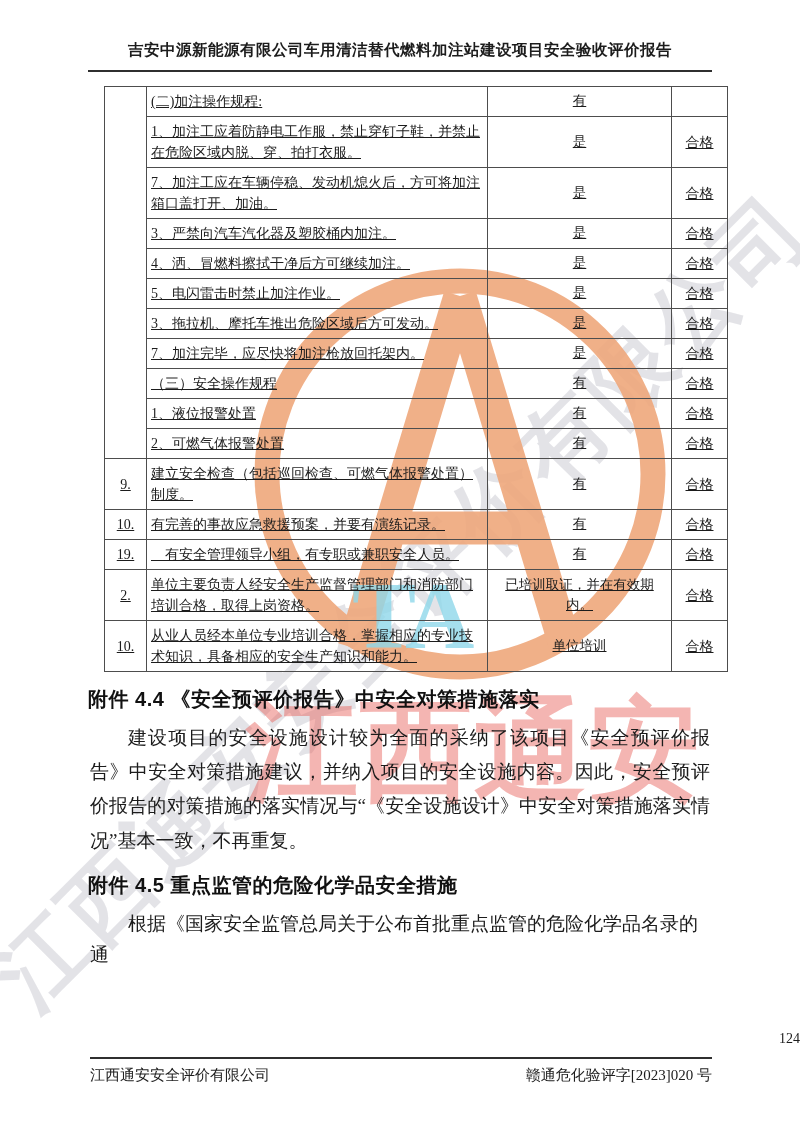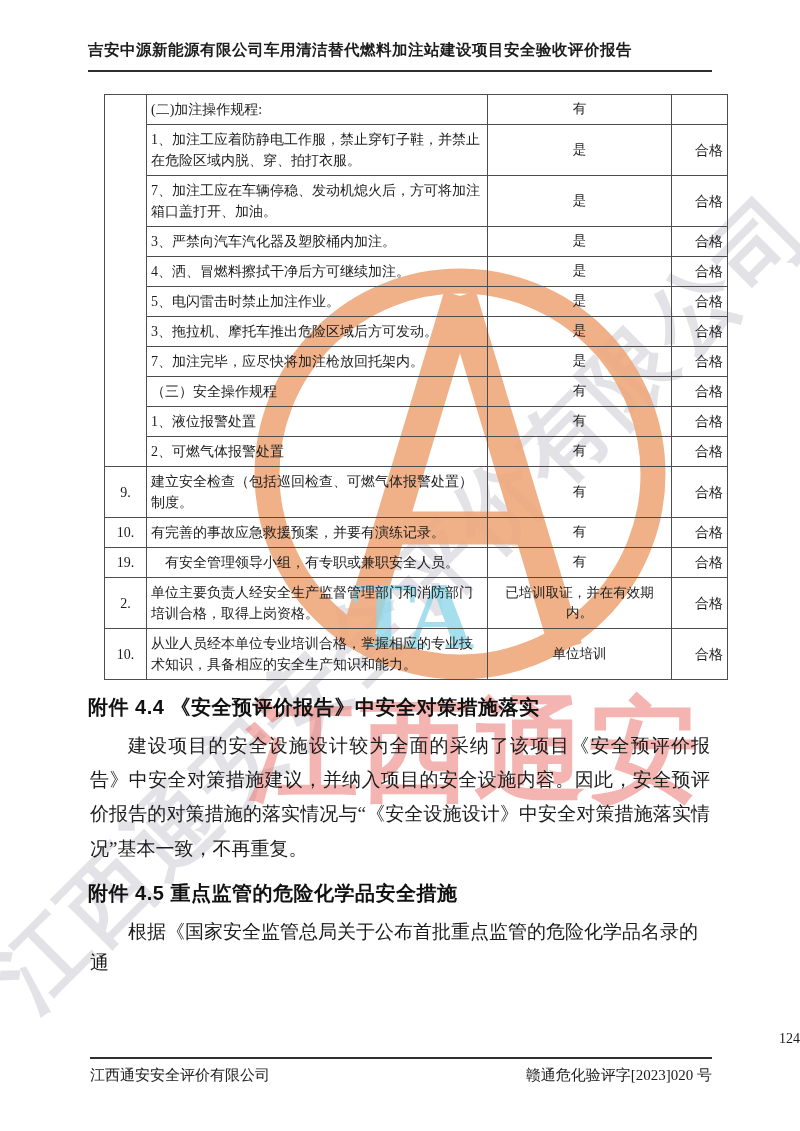--- a/index.html
+++ b/index.html
@@ -42,45 +42,46 @@
     color: var(--wm-seal_text, #e9665f); opacity: 0.48;
   }
 
   
   .content { position: relative; z-index: 1; }
 
   .doc-header {
     margin: 40px 88px 0 88px;
     padding-bottom: 9px;
     border-bottom: 2px solid #2f2f2f;
-    text-align: left;
+    text-align: center;
   }
   .doc-title { font-size: 15.5px; font-weight: bold; letter-spacing: 0.5px; }
 
   table.checklist {
-    margin: 22px 0 0 104px;
+    margin: 14px 0 0 104px;
     border-collapse: collapse;
     table-layout: fixed;
     width: 623px;
     font-size: 14px;
+    text-decoration: underline;
   }
   table.checklist td {
     border: 1px solid #4d4d4d;
     padding: 4px 4px;
     line-height: 1.5;
     vertical-align: middle;
     word-break: break-all;
   }
   .c-num    { width: 42px; }
   .c-desc   { width: 341px; }
   .c-status { width: 184px; }
   .c-result { width: 56px; }
   td.num    { text-align: center; }
   td.status { text-align: center; font-size: 13.5px; }
-  td.result { text-align: right; }
+  td.result { text-align: center; }
 
   .para {
     margin: 6px 90px 0 90px;
     font-size: 19px;
     line-height: 1.62;
     text-indent: 2em;
   }
   .para.wide { line-height: 1.8; text-align: justify; margin-top: 8px; }
   .para.gap  { margin-top: 10px; }
   .section-heading {

